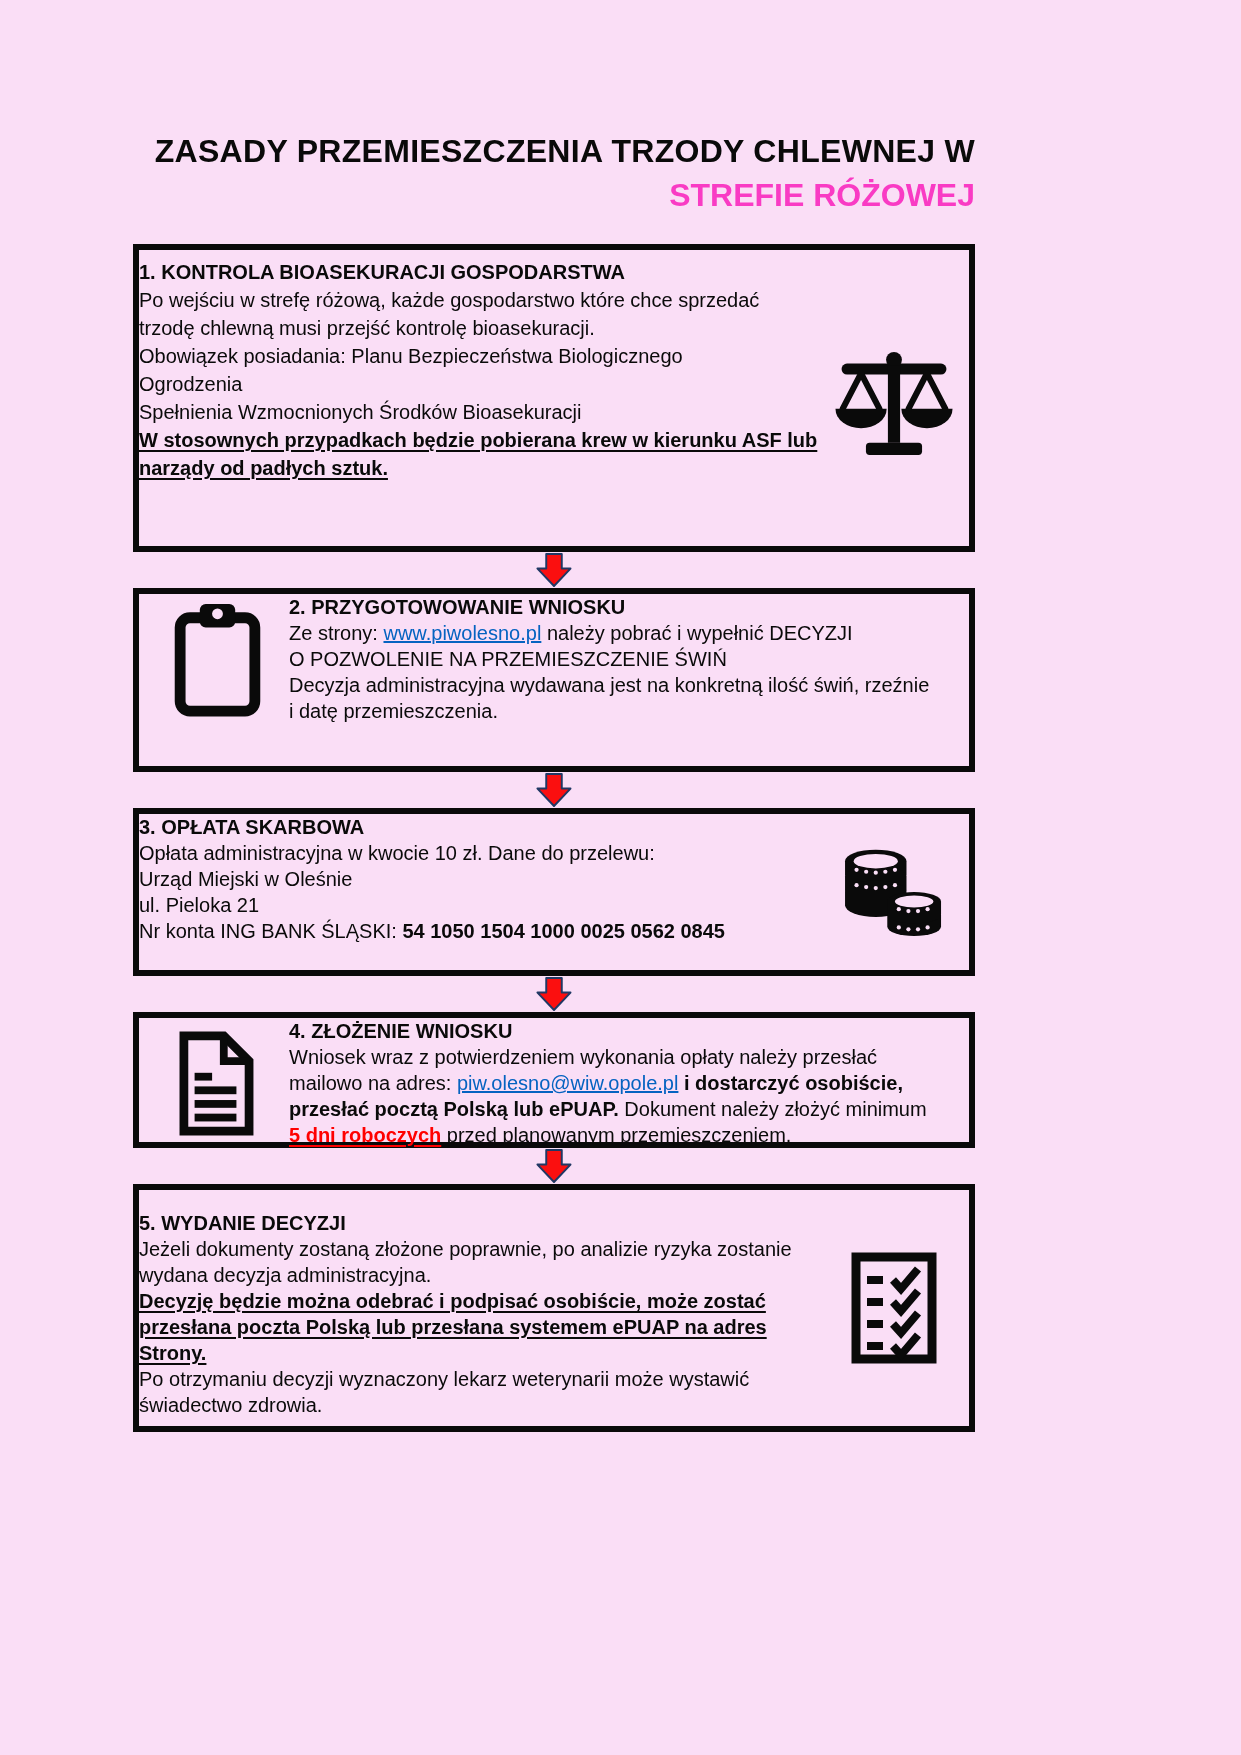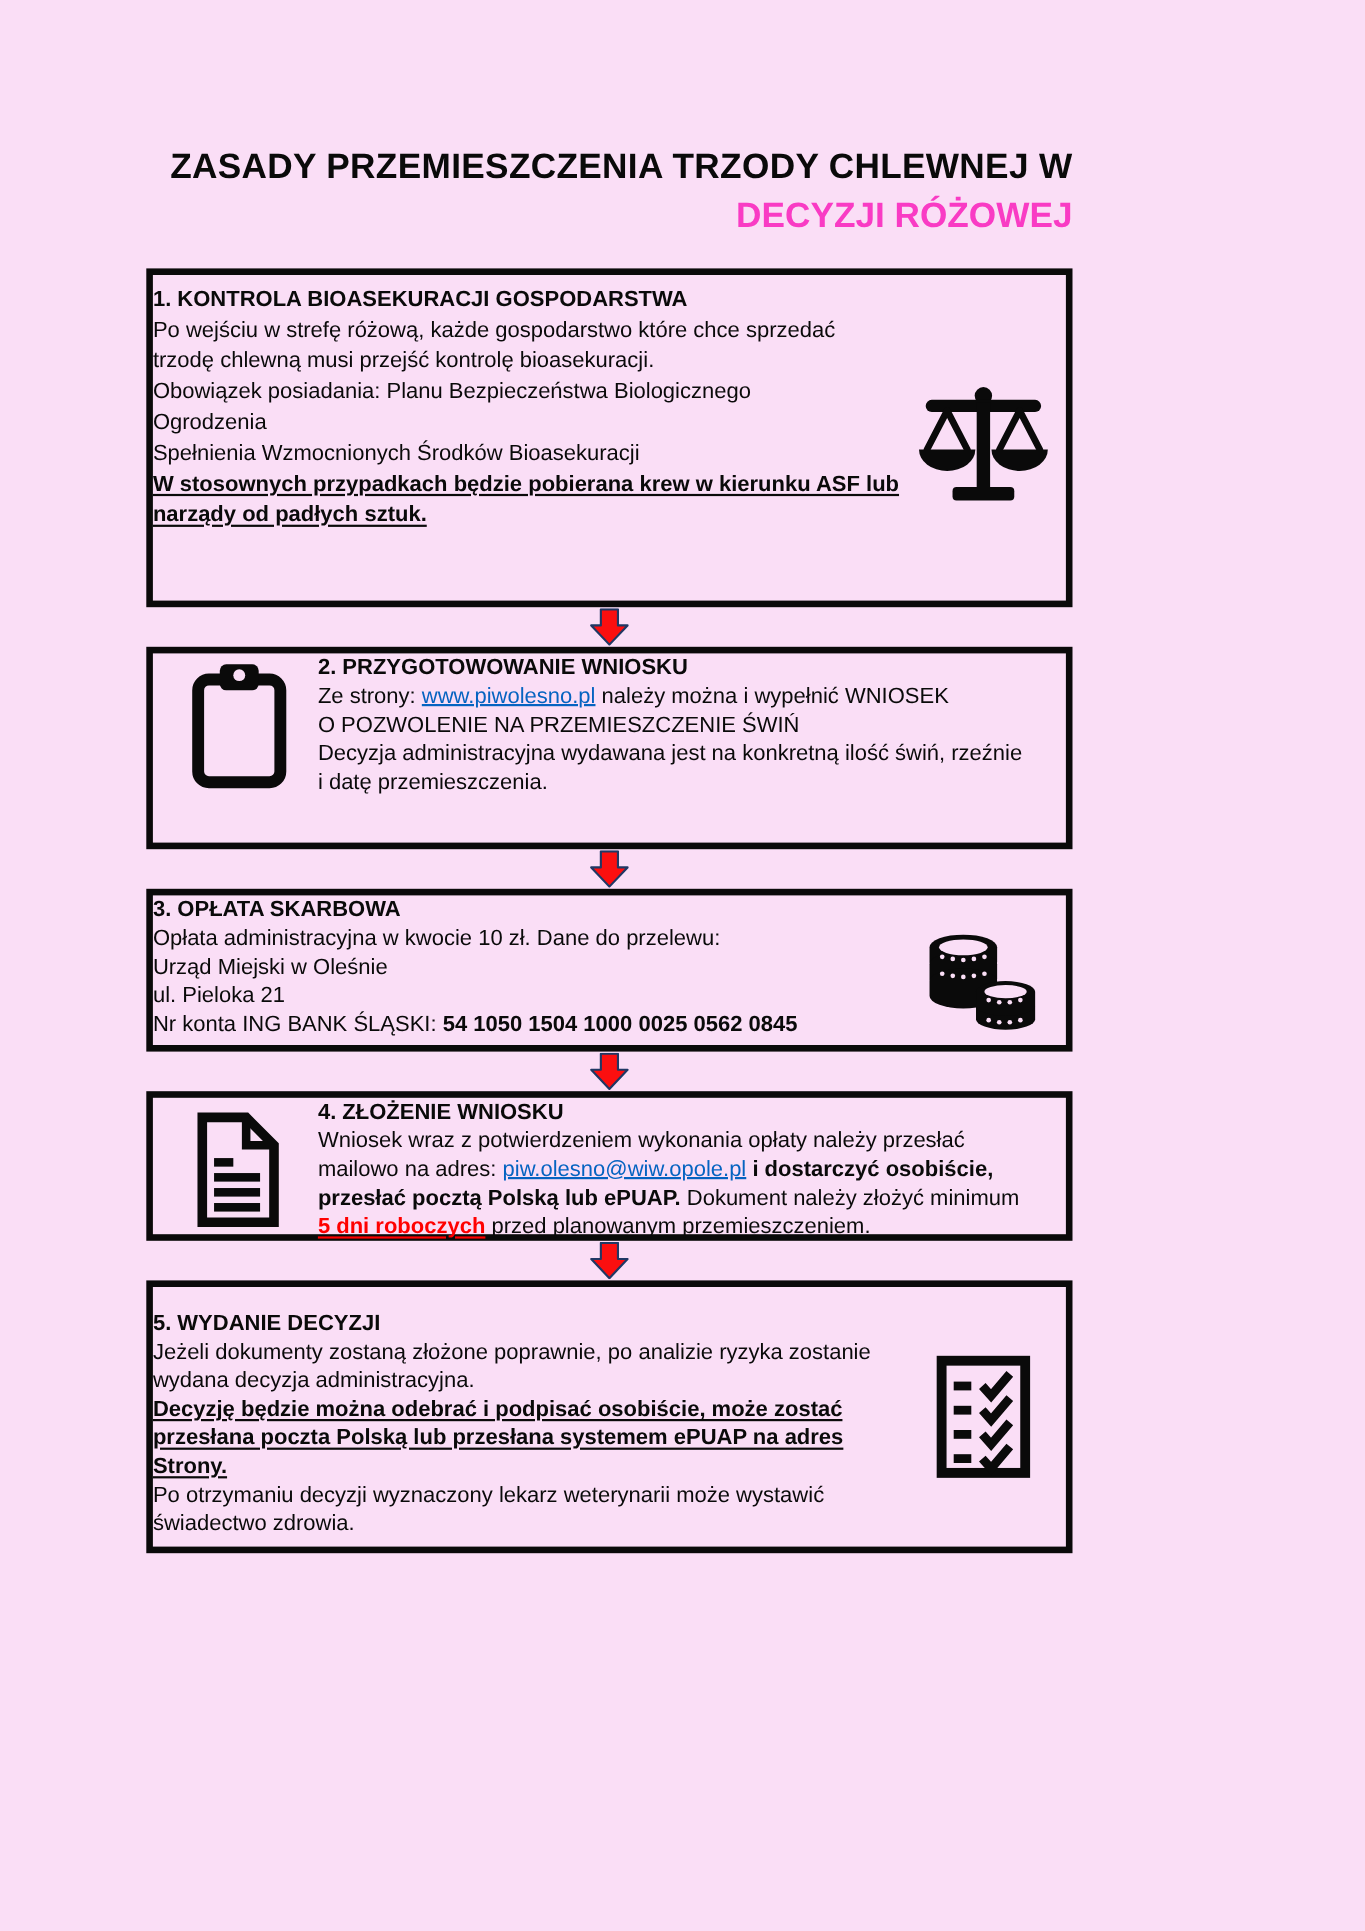--- a/index.html
+++ b/index.html
@@ -14,21 +14,21 @@
   .title .t1{display:block;font-size:32px;font-weight:bold;line-height:42px;letter-spacing:.3px;}
   .title .t2{display:block;font-size:32px;font-weight:bold;line-height:46px;color:var(--accent-pink,#F93BC4);}
   .box{
     position:relative;border:6px solid var(--ink,#000);
     box-sizing:border-box;text-align:left;font-size:20px;
   }
   .box .line{line-height:26px;white-space:nowrap;}
   .box1 .line{line-height:28px;}
   .box1{height:308px;padding:8px 0;}
   .box2{height:184px;}
-  .box3{height:148px;}
+  .box3{height:168px;}
   .box4{height:136px;}
   .box5{height:248px;padding-top:20px;}
   .txt-r{margin-right:150px;}
   .txt-l{margin-left:150px;}
   .bold{font-weight:bold;}
   .u{text-decoration:underline;text-decoration-thickness:2px;text-underline-offset:3px;}
   .link{color:var(--link-blue,#0563C1);text-decoration:underline;cursor:pointer;}
   .alert{color:var(--alert-red,#FF0000);font-weight:bold;text-decoration:underline;text-decoration-thickness:2px;text-underline-offset:3px;}
   .icon{position:absolute;}
   .icon-scales{right:14px;top:100px;}
@@ -42,21 +42,21 @@
   .stroke-ink{fill:none;stroke:var(--ink,#000);}
   .bg-fill{fill:var(--page-bg,#FADEF6);}
 </style>
 </head>
 <body>
 
 <div class="column">
 
   <h1 class="title">
     <span class="t1">ZASADY PRZEMIESZCZENIA TRZODY CHLEWNEJ W</span>
-    <span class="t2">DECYZJI RÓŻOWEJ</span>
+    <span class="t2">STREFIE RÓŻOWEJ</span>
   </h1>
 
   <section class="box box1">
     <div class="txt-r">
       <div class="line bold">1. KONTROLA BIOASEKURACJI GOSPODARSTWA</div>
       <div class="line">Po wejściu w strefę różową, każde gospodarstwo które chce sprzedać</div>
       <div class="line">trzodę chlewną musi przejść kontrolę bioasekuracji.</div>
       <div class="line"></div>
       <div class="line">Obowiązek posiadania: Planu Bezpieczeństwa Biologicznego</div>
       <div class="line">Ogrodzenia</div>
@@ -83,21 +83,21 @@
   </div>
 
   <section class="box box2">
     <svg class="icon icon-clipboard" width="89" height="116" viewBox="0 0 90 118" aria-hidden="true">
       <rect class="stroke-ink" x="7" y="16" width="76" height="95" rx="10" stroke-width="11"></rect>
       <rect class="ink" x="27" y="2" width="36" height="24" rx="6"></rect>
       <circle class="bg-fill" cx="45" cy="12" r="5.5"></circle>
     </svg>
     <div class="txt-l">
       <div class="line bold">2. PRZYGOTOWOWANIE WNIOSKU</div>
-      <div class="line"><span>Ze strony: </span><a class="link" href="#">www.piwolesno.pl</a><span> należy można i wypełnić WNIOSEK</span></div>
+      <div class="line"><span>Ze strony: </span><a class="link" href="#">www.piwolesno.pl</a><span> należy pobrać i wypełnić DECYZJI</span></div>
       <div class="line">O POZWOLENIE NA PRZEMIESZCZENIE ŚWIŃ</div>
       <div class="line">Decyzja administracyjna wydawana jest na konkretną ilość świń, rzeźnie</div>
       <div class="line">i datę przemieszczenia.</div>
     </div>
   </section>
 
   <div class="arrow-row">
     <svg width="40" height="34" viewBox="0 0 40 35" aria-hidden="true">
       <polygon class="arrow-poly" points="12,1 28,1 28,16 37,16 20,34 3,16 12,16"></polygon>
     </svg>

